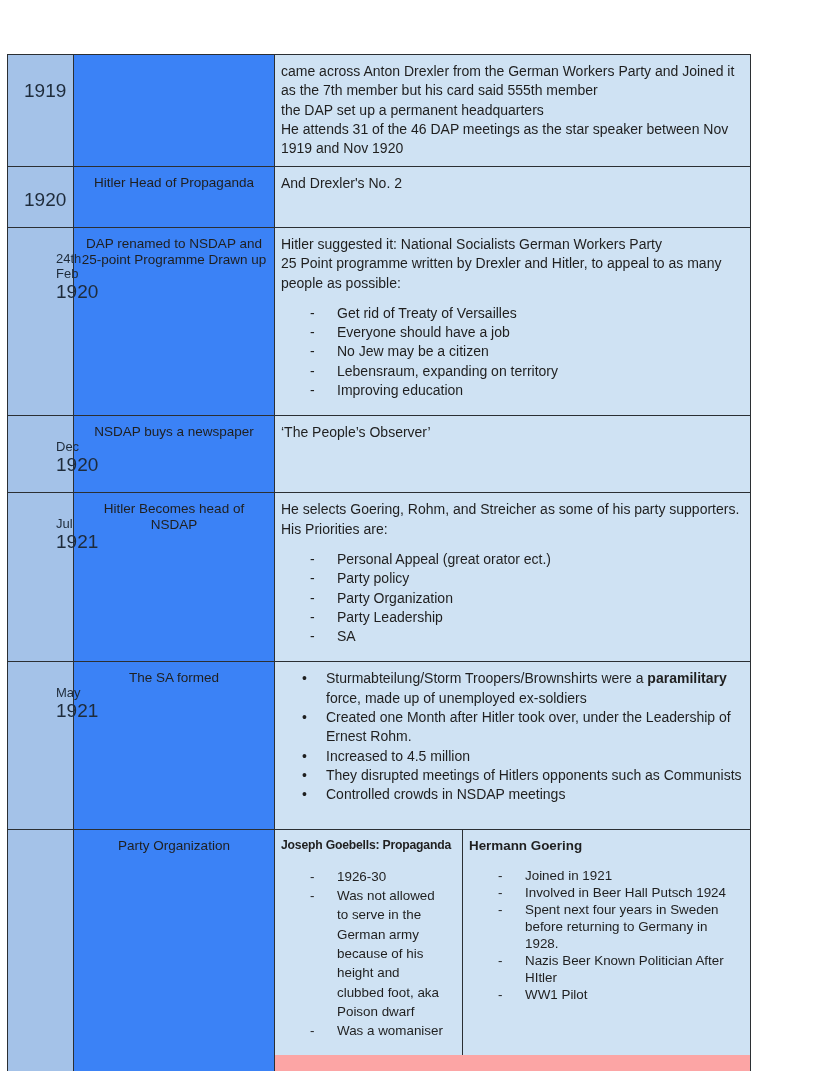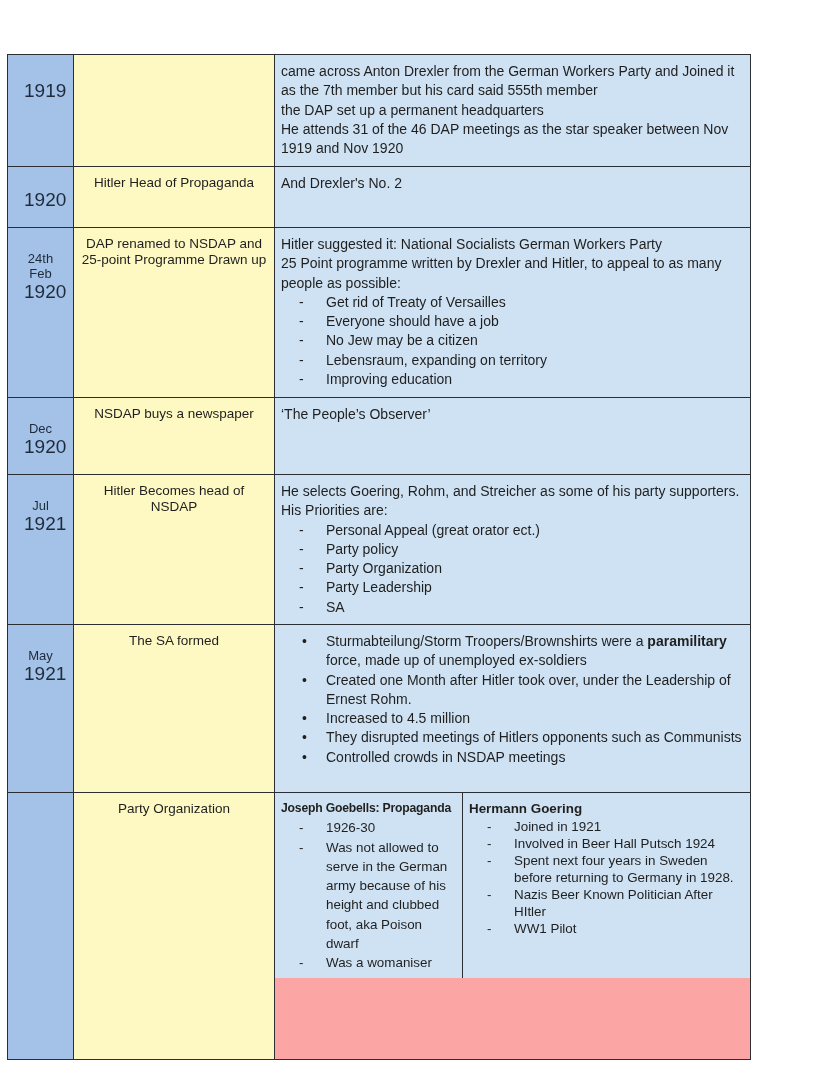--- a/index.html
+++ b/index.html
@@ -2,27 +2,27 @@
 <html><head>
 <meta charset="utf-8">
 <style>
   html, body { margin:0; padding:0; background:#ffffff; }
   body { width:828px; height:1071px; position:relative; overflow:hidden;
          font-family:"Liberation Sans", sans-serif; color:#1f1f1f; }
   table.timeline { position:absolute; left:7px; top:54px; width:744px;
          border-collapse:collapse; table-layout:fixed; }
   table.timeline > tbody > tr > td { border:1.5px solid #2b2f33; vertical-align:top; padding:16px; }
   td.date { background:#a4c2e8; width:65px; text-align:center; color:#1e2b3a; }
-  td.event { background:#fef9c3; width:200px; text-align:center; font-size:13.5px; line-height:16px; padding:8px 6px 0 6px !important; }
+  td.event { background:#3b82f6; width:200px; text-align:center; font-size:13.5px; line-height:16px; padding:8px 6px 0 6px !important; }
   td.notes { background:#cfe2f3; font-size:14px; line-height:19.3px; padding:7px 6px 4px 6px !important; }
   .d-small { display:block; font-size:13px; line-height:15px; }
   .d-year { display:block; font-size:19px; line-height:22px; }
   .date-inner { padding-top:9px; }
-  .date-inner.stack { padding-top:7px; }
-  ul.dash { list-style:none; margin:0; padding:0 0 0 18px; }
+  .date-inner.stack { padding-top:7px;margin-left:32px; }
+  ul.dash { list-style:none; margin:11px; padding:0 0 0 18px; }
   ul.dash li { position:relative; padding-left:27px; }
   ul.dash li::before { content:"-"; position:absolute; left:0; }
   ul.bullets { list-style:none; margin:0; padding:0 0 0 18px; }
   ul.bullets li { position:relative; padding-left:27px; }
   ul.bullets li::before { content:"\2022"; position:absolute; left:3px; }
   .line { display:block; }
   td.org-cell { background:#fca5a5; padding:0 !important; }
   table.org { width:100%; height:100%; border-collapse:collapse; table-layout:fixed; }
   table.org td { border:1.5px solid #2b2f33; vertical-align:top; background:#cfe2f3;
                  font-size:13.4px; line-height:19.3px; padding:6px 6px 4px 6px; }

